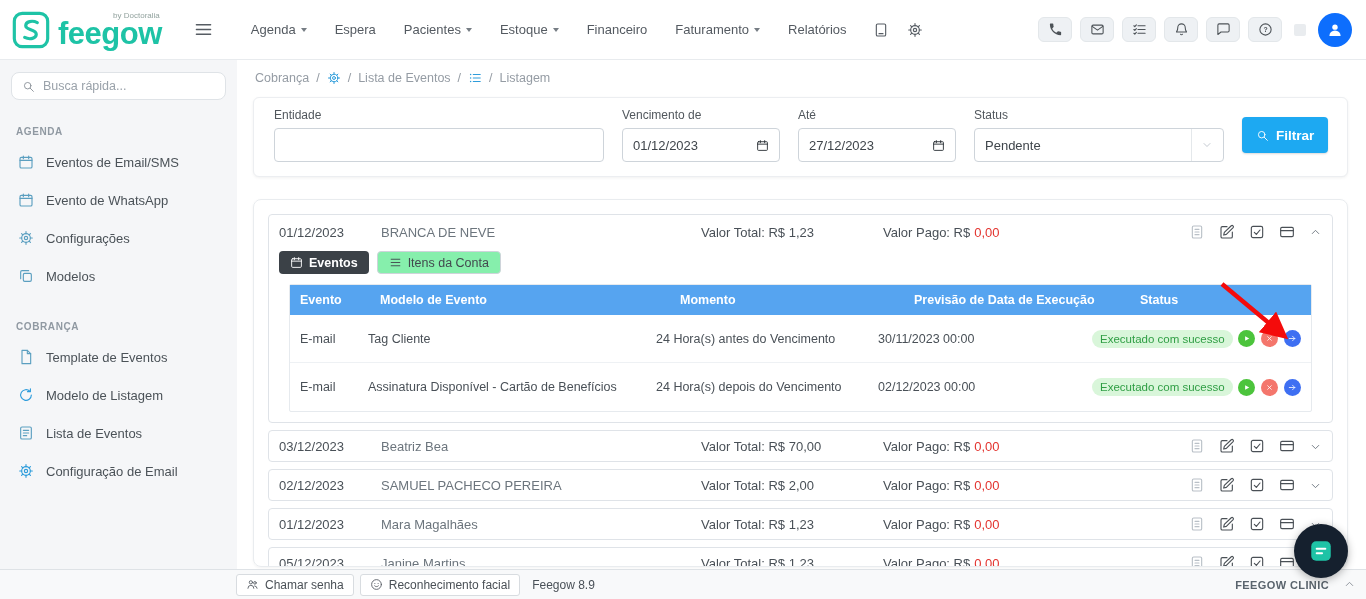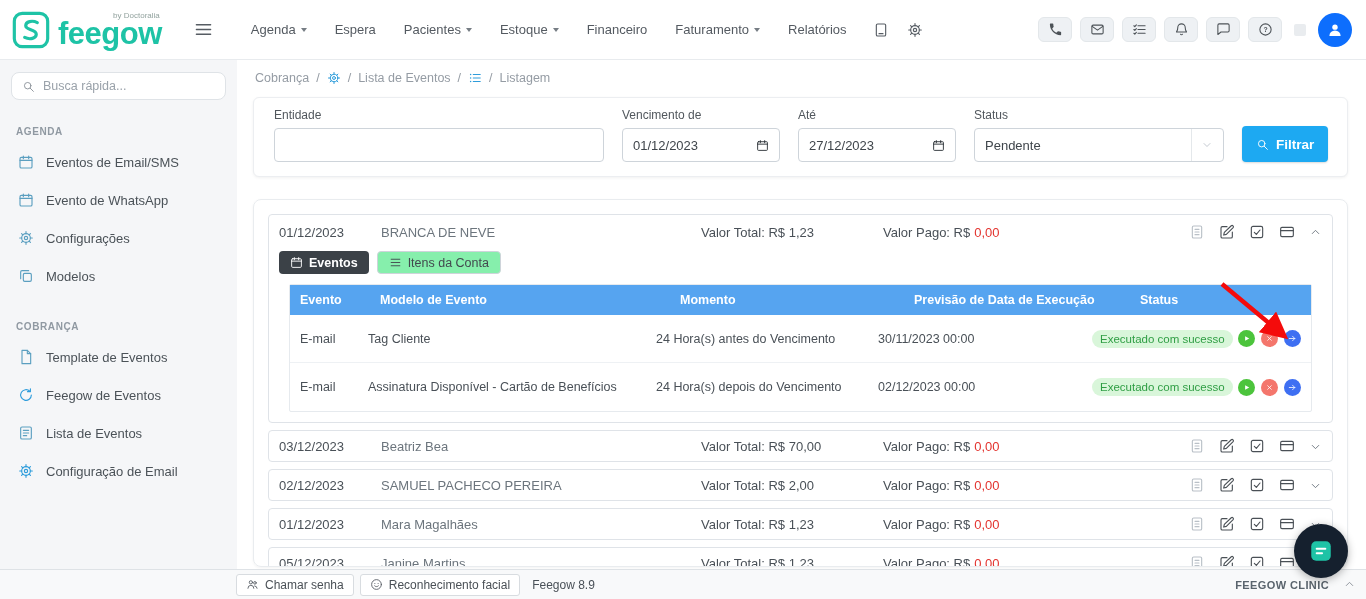--- a/index.html
+++ b/index.html
@@ -40,21 +40,21 @@
   .side-item { height:38px; display:flex; align-items:center; gap:12px; padding-left:18px; font-size:13px; color:#4b5258; cursor:pointer; }
   .side-item .ic { width:16px; height:16px; color:#5b9fc0; }
   .side-item .ic.blue { color:#2d9cdb; }
 
   
   .main { flex:1; background:#fff; padding:8px 18px 0 16px; position:relative; overflow:hidden; }
   .breadcrumb { display:flex; align-items:center; gap:7px; font-size:12.5px; color:#959ca4; margin:2px 0 12px 2px; height:15px; }
   .breadcrumb .crumb { cursor:pointer; }
   .breadcrumb .ic { width:14px; height:14px; color:#2d9cdb; cursor:pointer; }
 
-  .filter-card { background:#fff; border:1px solid #eceef1; border-radius:6px; box-shadow:0 1px 3px rgba(0,0,0,.06); padding:10px 20px 14px; display:flex; gap:18px; align-items:flex-end; }
+  .filter-card { background:#fff; border:1px solid #eceef1; border-radius:6px; box-shadow:0 1px 3px rgba(0,0,0,.06); padding:10px 20px 14px; display:flex; gap:18px; align-items:center; }
   .fgroup { display:flex; flex-direction:column; gap:6px; }
   .flabel { font-size:12px; color:#51575d; }
   .control { border:1px solid #ced4da; border-radius:4px; height:34px; display:flex; align-items:center; padding:0 10px; font-size:13px; color:#3f454b; background:#fff; }
   input.control { outline:none; font-family:inherit; }
   .w-entity { width:330px; }
   .w-date { width:158px; }
   .w-status { width:250px; }
   .cal-mini { width:13px; height:13px; color:#2b3136; margin-left:auto; }
   .sel-right { margin-left:auto; display:flex; align-items:center; gap:8px; color:#b9c1c9; border-left:1px solid #e4e8eb; padding-left:9px; height:100%; }
   .sel-right .ic { width:12px; height:12px; }
@@ -321,21 +321,21 @@
         </span>
       <span>Template de Eventos</span>
     </div>
     <div class="side-item">
       <span class="ic blue">
           <svg viewBox="0 0 24 24">
             <path d="M20 12a8 8 0 1 1-2.3-5.6"></path>
             <polyline points="18.6,2.6 18.6,7 14.2,7"></polyline>
           </svg>
         </span>
-      <span>Feegow de Eventos</span>
+      <span>Modelo de Listagem</span>
     </div>
     <div class="side-item">
       <span class="ic">
           <svg viewBox="0 0 24 24">
             <rect x="4" y="3" width="16" height="18" rx="2"></rect>
             <line x1="8" y1="8" x2="16" y2="8"></line>
             <line x1="8" y1="12" x2="16" y2="12"></line>
             <line x1="8" y1="16" x2="13" y2="16"></line>
           </svg>
         </span>

